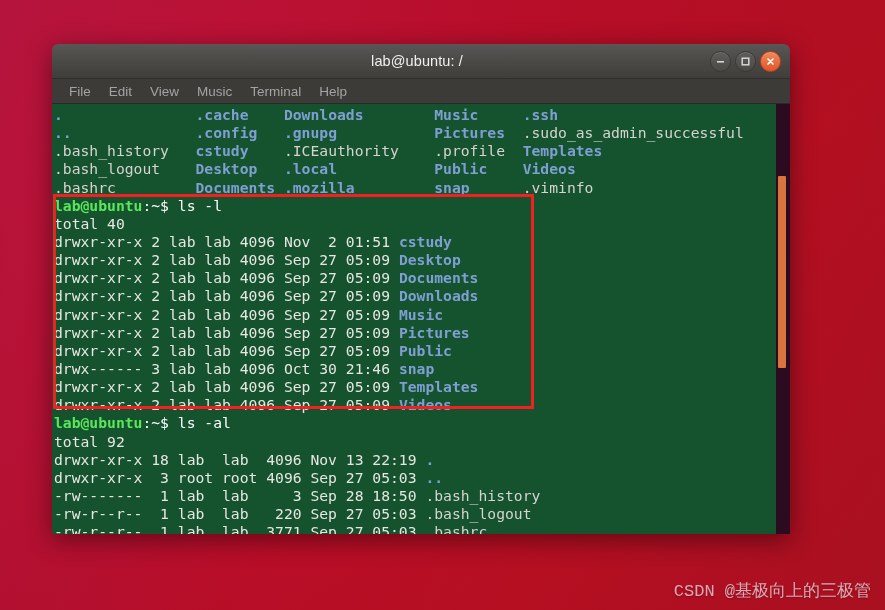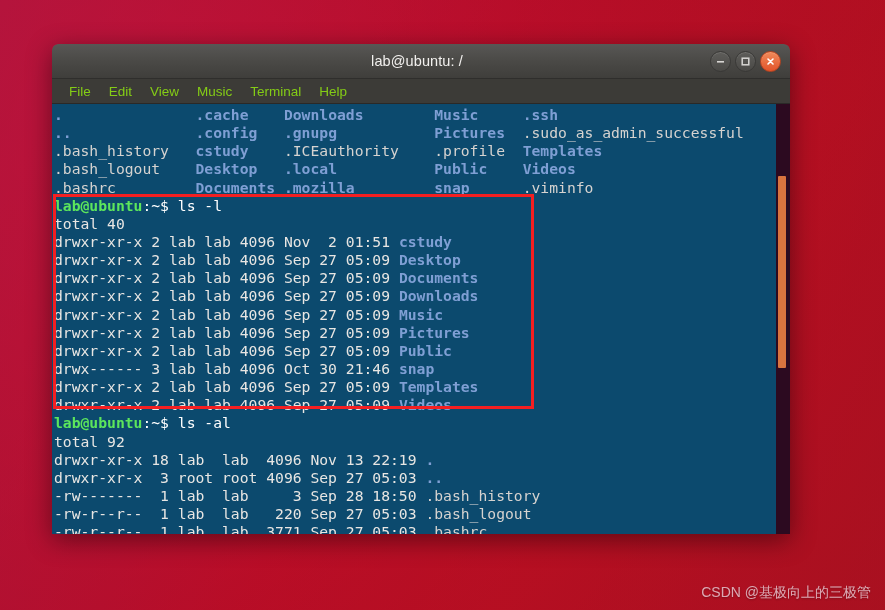--- a/index.html
+++ b/index.html
@@ -56,28 +56,28 @@
     border:1px solid #b94420;
   }
   #menubar{
     height:24px;
     background:#3c3b37;
     display:flex;align-items:center;
     padding-left:8px;
     border-bottom:1px solid #2a2927;
   }
   .menu-item{
-    color:#84cc16;font-size:13.5px;
+    color:#a3a3a3;font-size:13.5px;
     padding:2px 9px;border-radius:2px;cursor:default;
   }
 
   #term-body{
     position:relative;
     height:432px;
-    background:#0c4a6e;
+    background:#14532d;
     overflow:hidden;
   }
   #term-text{
     position:absolute;left:2px;top:2px;right:0;
     font-family:"DejaVu Sans Mono","Liberation Mono",monospace;
     font-size:14.7px;
     line-height:18.15px;
     white-space:pre;
     color:#ffffff;
     letter-spacing:0px;
@@ -104,22 +104,22 @@
     position:absolute;left:53px;top:194px;width:481px;height:215px;
     border:3px solid #f41f21;
     box-sizing:border-box;
     pointer-events:none;
   }
 
   
   #watermark{
     position:absolute;right:14px;bottom:8px;
     color:#e6c9d2;opacity:.82;
-    font-size:14px;
-    font-family:Liberation Sans, sans-serif;
+    font-size:17px;
+    font-family:Liberation Mono, monospace;
     text-shadow:0 1px 2px rgba(0,0,0,.35);
   }
 </style>
 </head>
 <body>
 
 <div id="desktop"></div>
 
 <div id="terminal-window">
 

